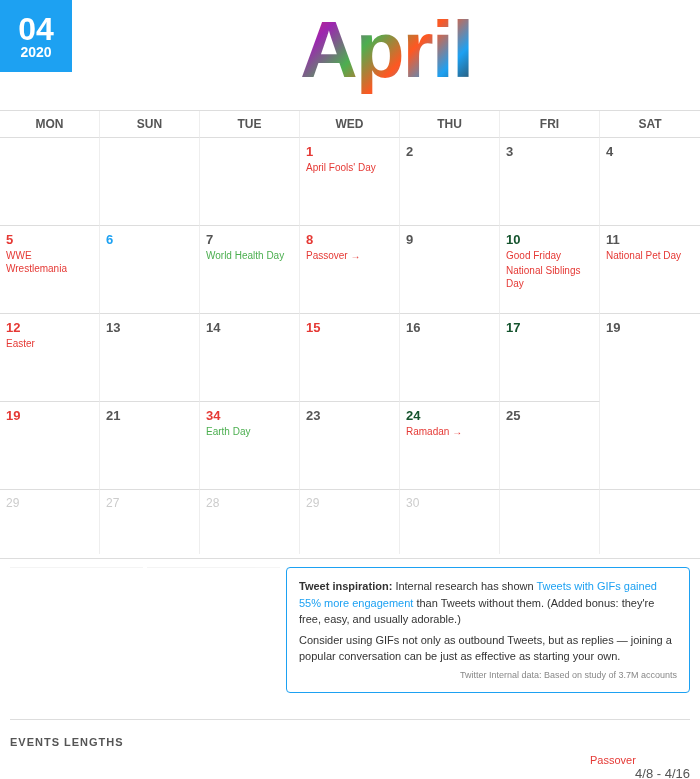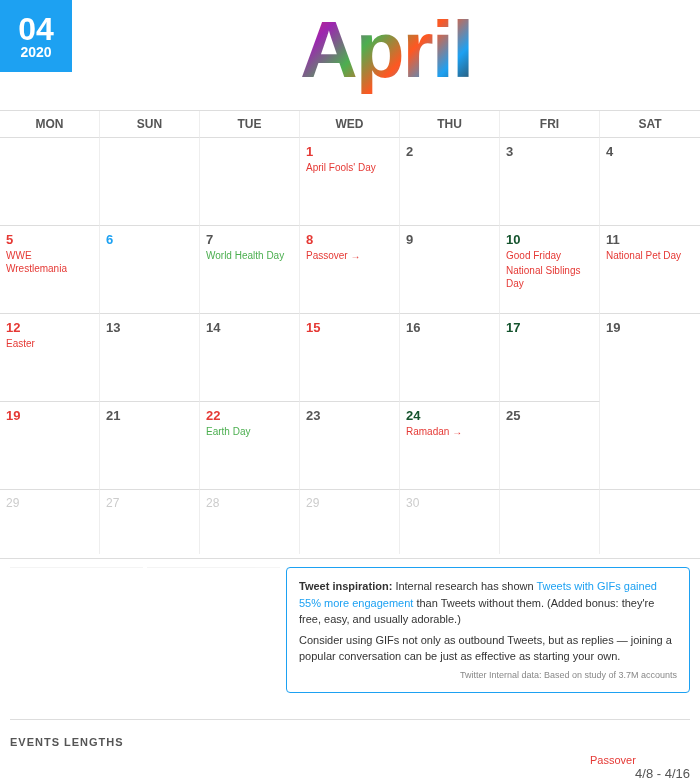--- a/index.html
+++ b/index.html
@@ -275,21 +275,21 @@
     </div>
 
     <div class="calendar-body">
       <div class="day-cell">
         <span class="day-number sun">19</span>
       </div>
       <div class="day-cell">
         <span class="day-number regular">21</span>
       </div>
       <div class="day-cell">
-        <span class="day-number wed">22</span>
+        <span class="day-number wed">34</span>
         <div class="event other">Earth Day</div>
       </div>
       <div class="day-cell">
         <span class="day-number regular">23</span>
       </div>
       <div class="day-cell">
         <span class="day-number fri">24</span>
         <div class="event holiday">Ramadan →</div>
       </div>
       <div class="day-cell">

